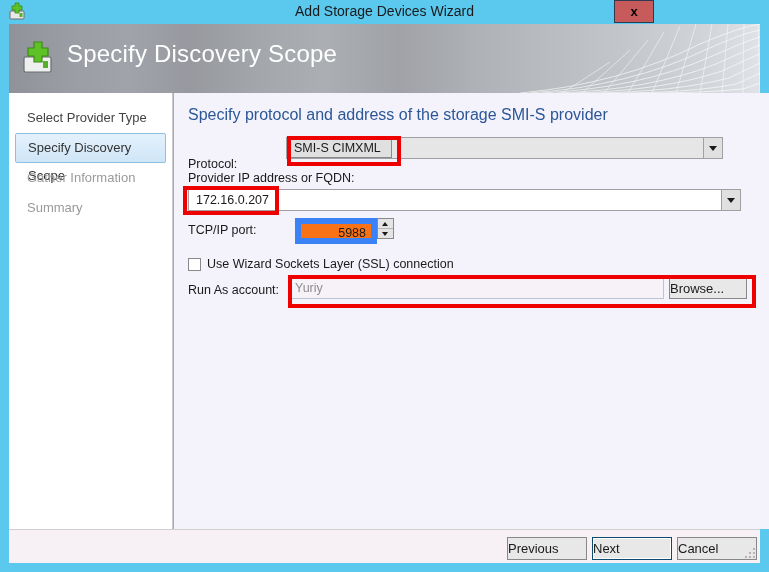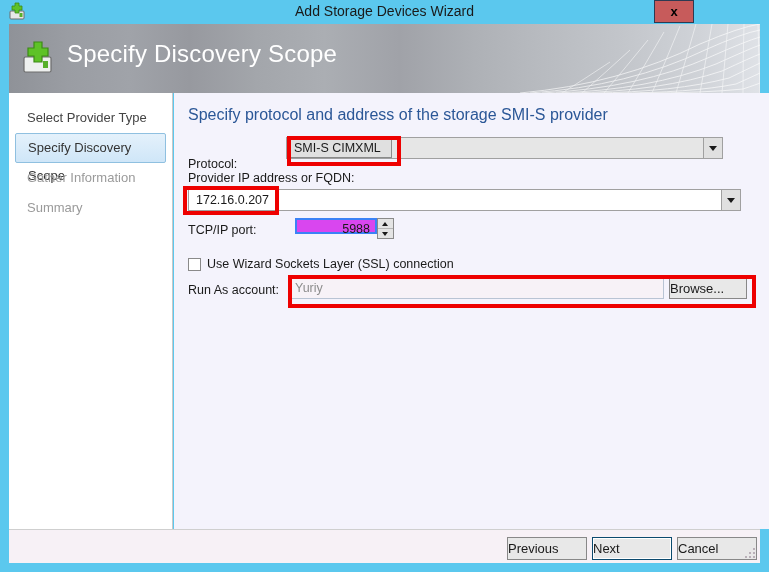--- a/index.html
+++ b/index.html
@@ -24,21 +24,20 @@
     box-sizing: border-box;
   }
 
   
   .titlebar {
     position: absolute;
     left: 0; top: 0;
     width: 656px;
     height: 24px;
     background: #5bc8ee;
-    padding-left: 40px;
   }
   .titlebar-icon {
     position: absolute;
     left: 8px; top: 2px;
     width: 20px; height: 20px;
   }
   .titlebar-title {
     position: absolute;
     left: 0; top: 3px;
     width: 769px;
@@ -185,24 +184,24 @@
     left: 0; top: 0;
     width: 105px; height: 20px;
     background: #e0e0e0;
     border: 1px solid #8a8a8a;
     box-sizing: border-box;
   }
 
   
   .spin-box {
     position: absolute;
-    background: #d946ef;
-    border: 2px solid #3b82f6;
-    box-sizing: border-box;
-    height: 16px;
+    background: #f97316;
+    border: 6px solid #3b82f6;
+    box-sizing: border-box;
+    height: 26px;
   }
   .spin-value {
     position: absolute;
     right: 5px; top: 2px;
     font-size: 12.5px;
     color: #1a1a1a;
   }
   .spin-btns {
     position: absolute;
     width: 17px; height: 21px;

